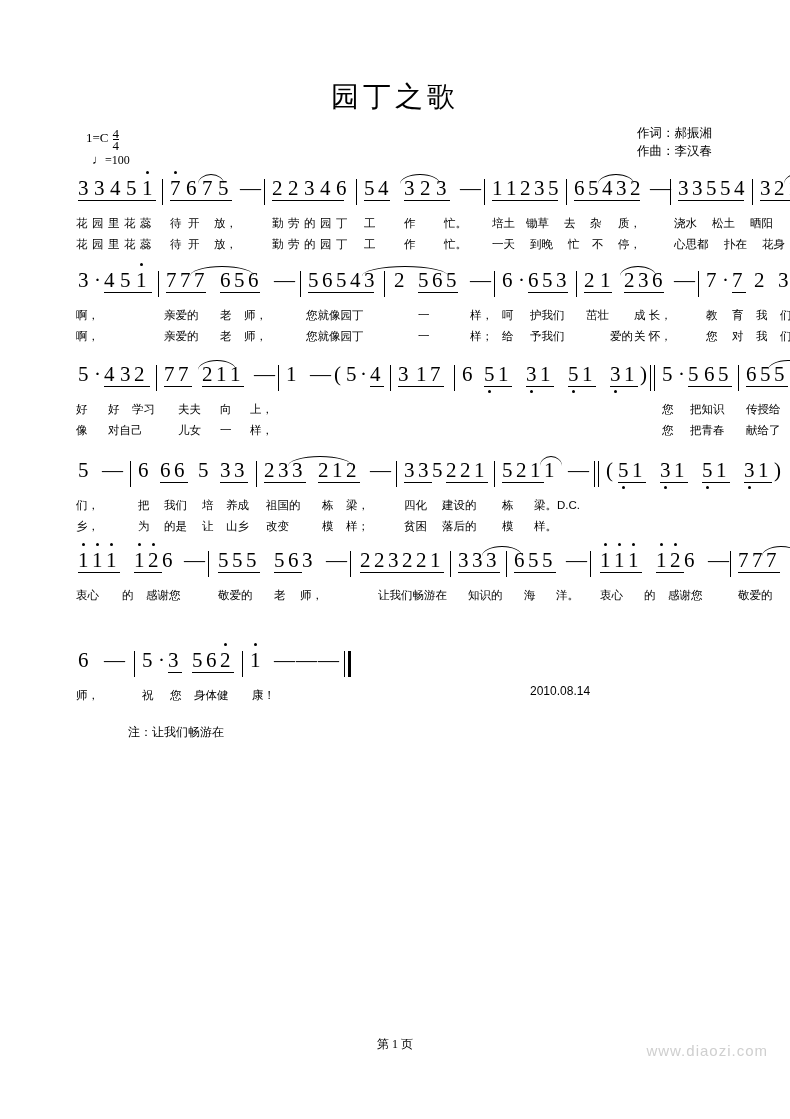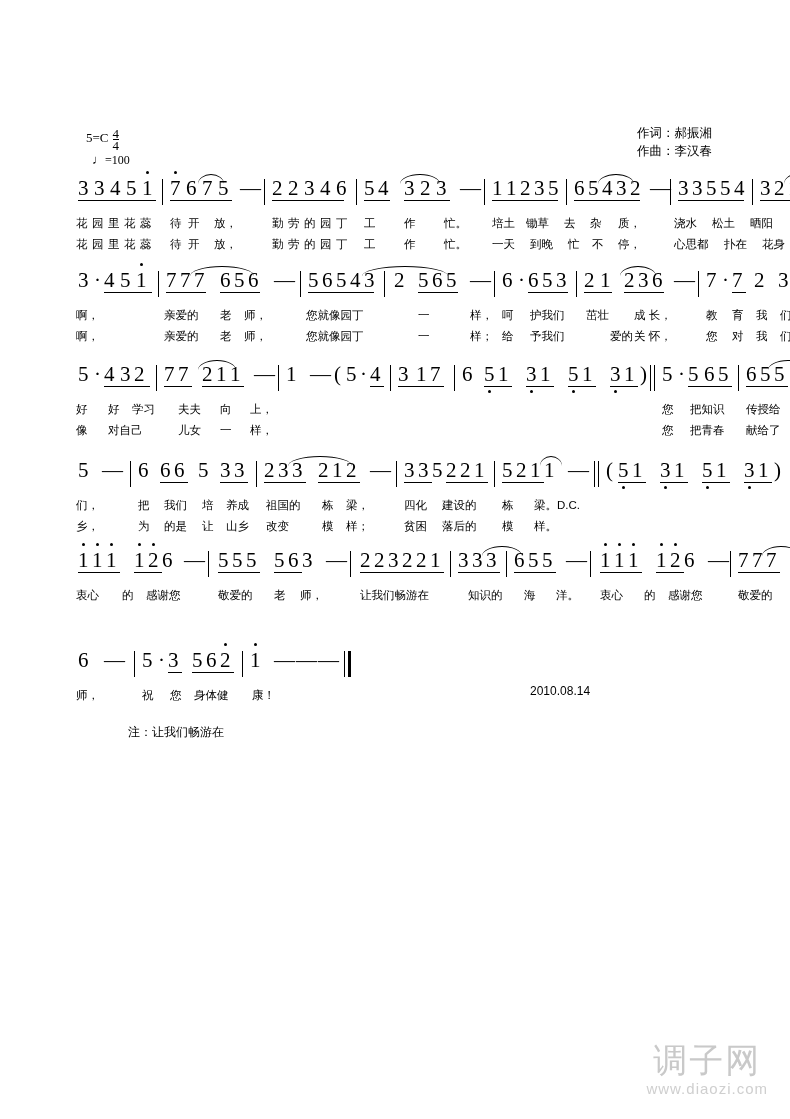--- a/index.html
+++ b/index.html
@@ -134,28 +134,29 @@
     font-family:"Liberation Sans", sans-serif;
     color:#cfcfcf;
     display:block;
   }
 </style>
 </head>
 <body>
 
 <div class="page">
 
+  <div class="title">园丁之歌</div>
 
   <div class="credits">
     <div>作词：郝振湘</div>
     <div>作曲：李汉春</div>
   </div>
 
   <div class="keysig">
-    <span>5=C</span><span class="frac"><span class="num">4</span><span class="den">4</span></span>
+    <span>1=C</span><span class="frac"><span class="num">4</span><span class="den">4</span></span>
   </div>
   <div class="tempo">
     <span class="note">♩</span><span>=100</span>
   </div>
 
   <div class="system" style="top:176px">
     <div class="notes">
       <span class="n" style="left:0px">3</span>
       <span class="n" style="left:16px">3</span>
       <span class="n" style="left:32px">4</span>
@@ -605,21 +606,21 @@
       <span style="position:absolute;left:660px;top:24px;width:42px;height:1.3px;background:#000"></span>
 
     </div>
     <div class="lyric" style="top:6px">
       <span style="left:-2px">衷心</span>
         <span style="left:44px">的</span>
         <span style="left:68px">感谢您</span>
       <span style="left:140px">敬爱的</span>
         <span style="left:196px">老</span>
         <span style="left:222px">师，</span>
-      <span style="left:282px">让我们畅游在</span>
+      <span style="left:300px">让我们畅游在</span>
         <span style="left:390px">知识的</span>
         <span style="left:446px">海</span>
         <span style="left:478px">洋。</span>
       <span style="left:522px">衷心</span>
         <span style="left:566px">的</span>
         <span style="left:590px">感谢您</span>
       <span style="left:660px">敬爱的</span>
     </div>
   </div>
 
@@ -651,19 +652,19 @@
       <span style="left:64px">祝</span>
         <span style="left:92px">您</span>
         <span style="left:116px">身体健</span>
         <span style="left:174px">康！</span>
     </div>
   </div>
 
   <div class="date">2010.08.14</div>
   <div class="note-bottom">注：让我们畅游在</div>
 
+  <div class="pageno">第 1 页</div>
 
   <div class="wm">
-    <span class="big">调子网</span>
     <span class="small">www.diaozi.com</span>
   </div>
 
 </div>
 
 </body></html>

